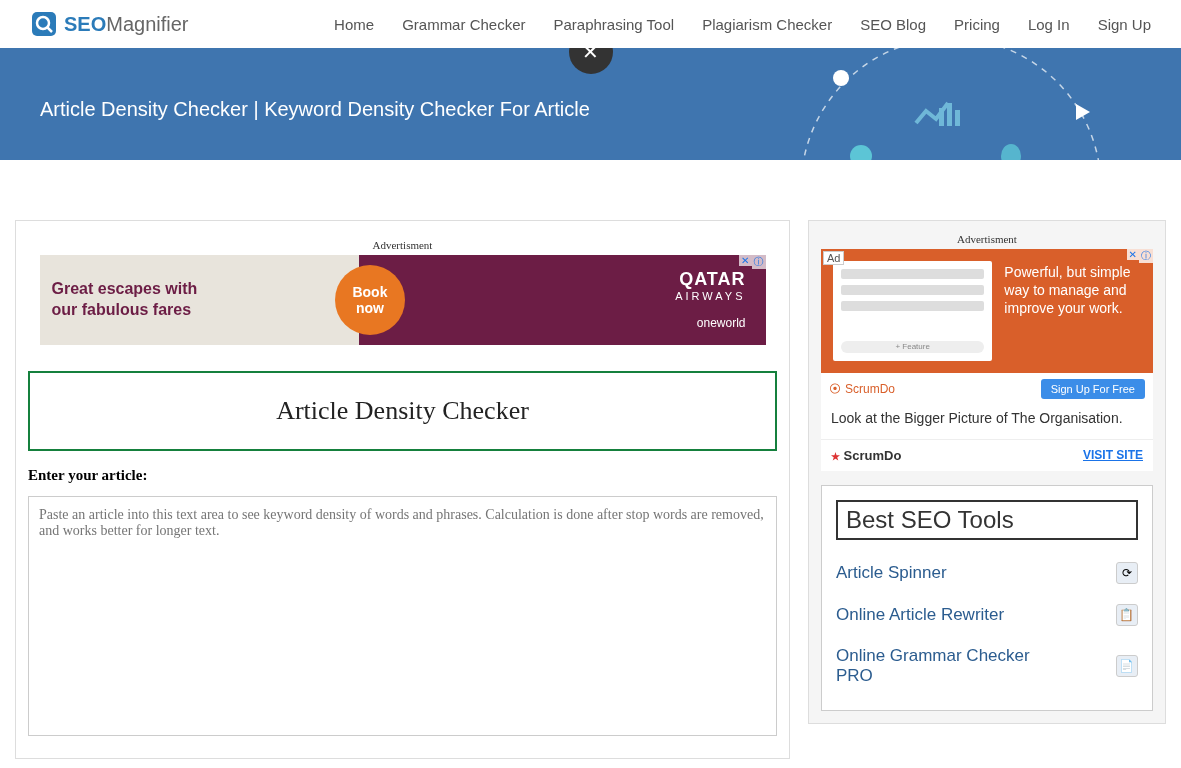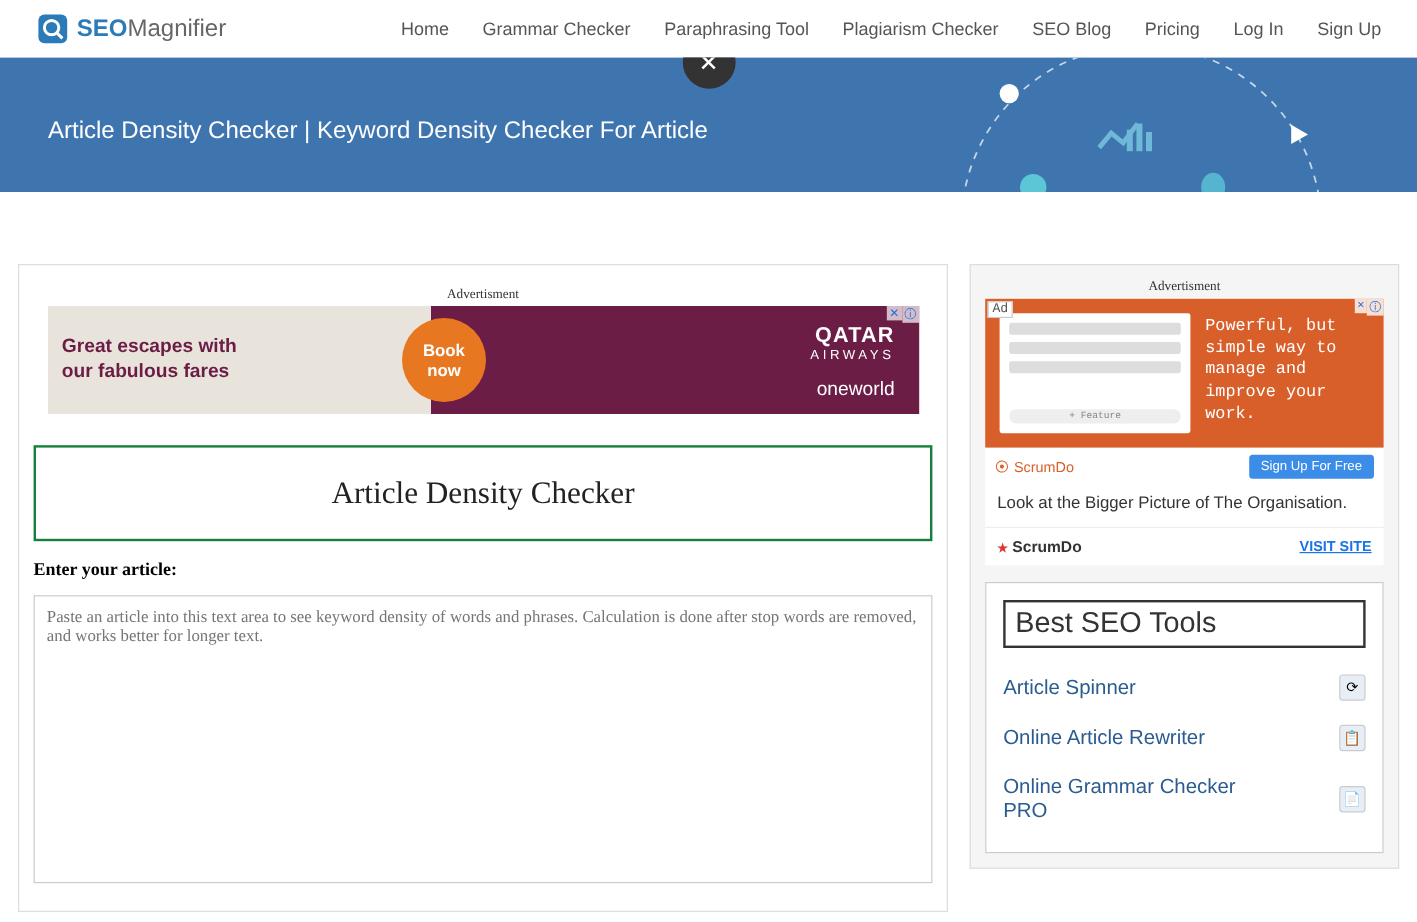--- a/index.html
+++ b/index.html
@@ -97,21 +97,21 @@
 }
 .ad-top-text { color: #6c1d45; font-weight: bold; font-size: 16px; padding-left: 12px; max-width: 170px; line-height: 1.3; }
 .ad-top-circle {
   width: 70px; height: 70px; border-radius: 50%; background: #e87722; color: #fff;
   display: flex; flex-direction: column; align-items: center; justify-content: center;
   font-size: 14px; font-weight: bold; position: absolute; left: 44%; top: 10px; transform: translateX(-24px);
 }
 .ad-top-right { position: absolute; right: 20px; top: 14px; color: #fff; text-align: right; }
 .ad-top-brand { font-size: 18px; font-weight: bold; letter-spacing: 1px; }
 .ad-top-sub { font-size: 11px; letter-spacing: 3px; }
-.ad-top-ow { font-size: 16px; margin-top: 14px; }
+.ad-top-ow { font-size: 12px; margin-top: 14px; }
 .ad-corner { position: absolute; top: 0; right: 0; font-size: 10px; background: rgba(255,255,255,0.7); padding: 0 2px; color: #1a73e8; }
 .ad-x { position: absolute; top: 0; right: 14px; font-size: 10px; background: rgba(255,255,255,0.7); padding: 0 2px; color: #1a73e8; }
 
 .tool-title-box {
   border: 2px solid #15803d;
   padding: 23px;
   text-align: center;
   margin-bottom: 16px;
 }
 .tool-title-box span { font-family: Georgia, serif; font-size: 26px; color: #222; }
@@ -130,21 +130,20 @@
 
 .side-ad {
   background: #fff;
   margin-bottom: 14px;
 }
 .side-ad-img {
   height: 124px;
   background: #d95f2a;
   position: relative;
   display: flex;
-  font-family: Liberation Mono, monospace;
 }
 .side-ad-left {
   width: 48%;
   background: #fff;
   margin: 12px;
   border-radius: 2px;
   display:flex; flex-direction:column; gap:6px; padding:8px;
 }
 .side-ad-left .bar { height:10px; background:#ddd; border-radius:2px; }
 .side-ad-left .barlabel { height:12px; background:#eee; border-radius:8px; margin-top:auto; position:relative;}

